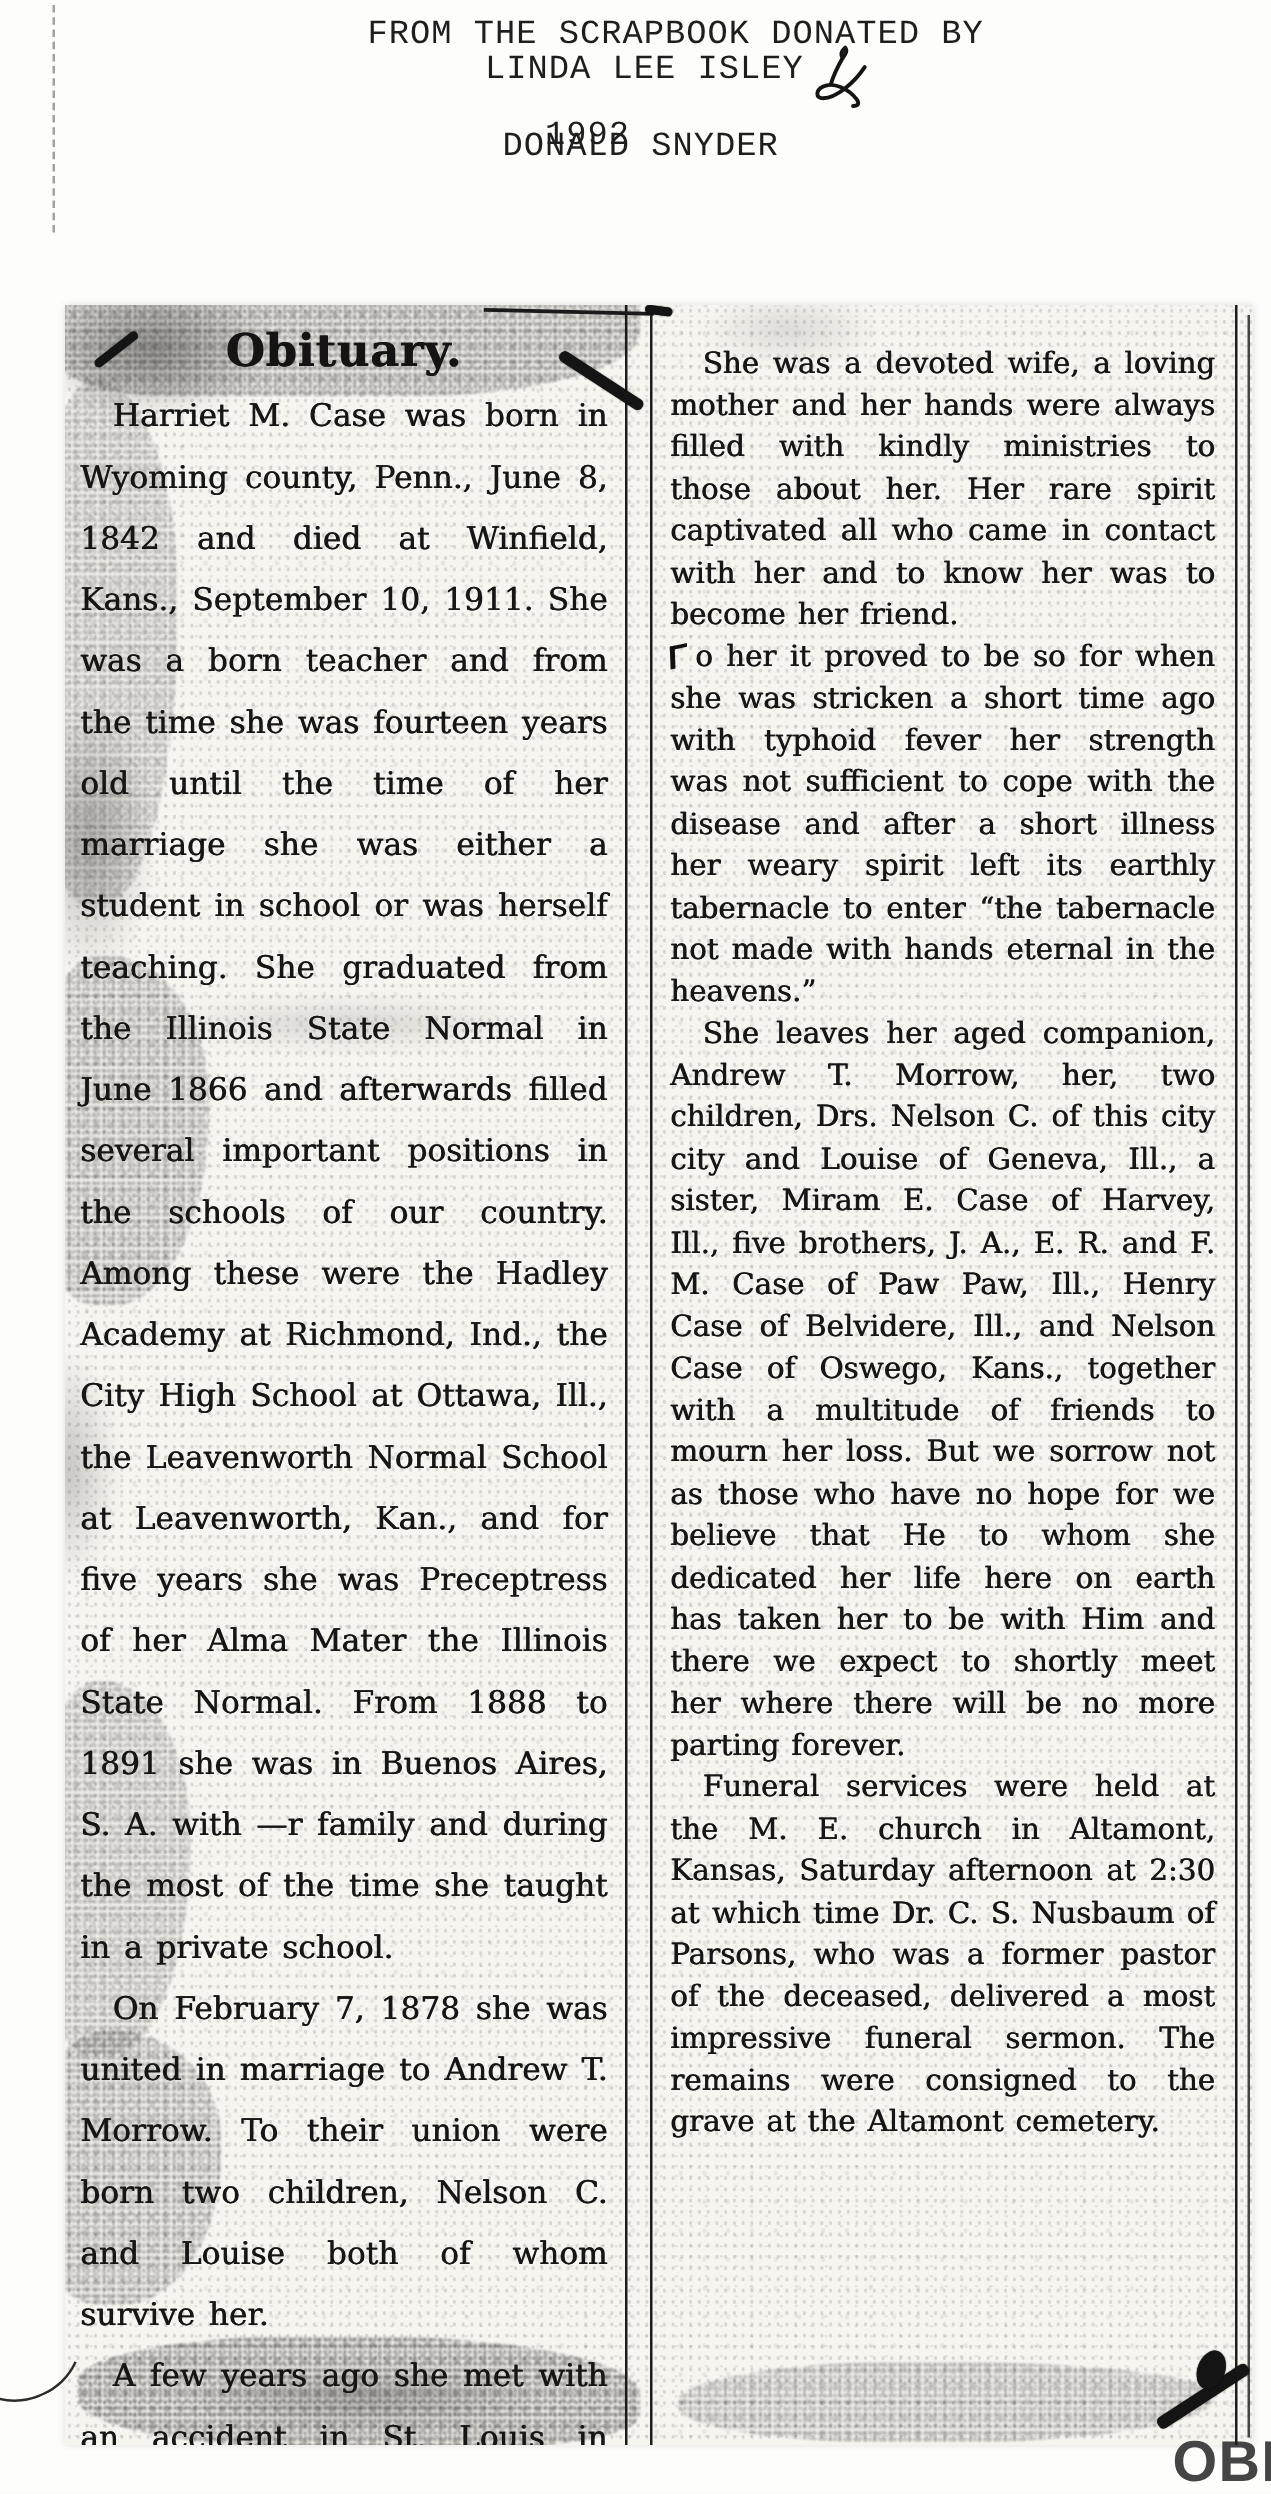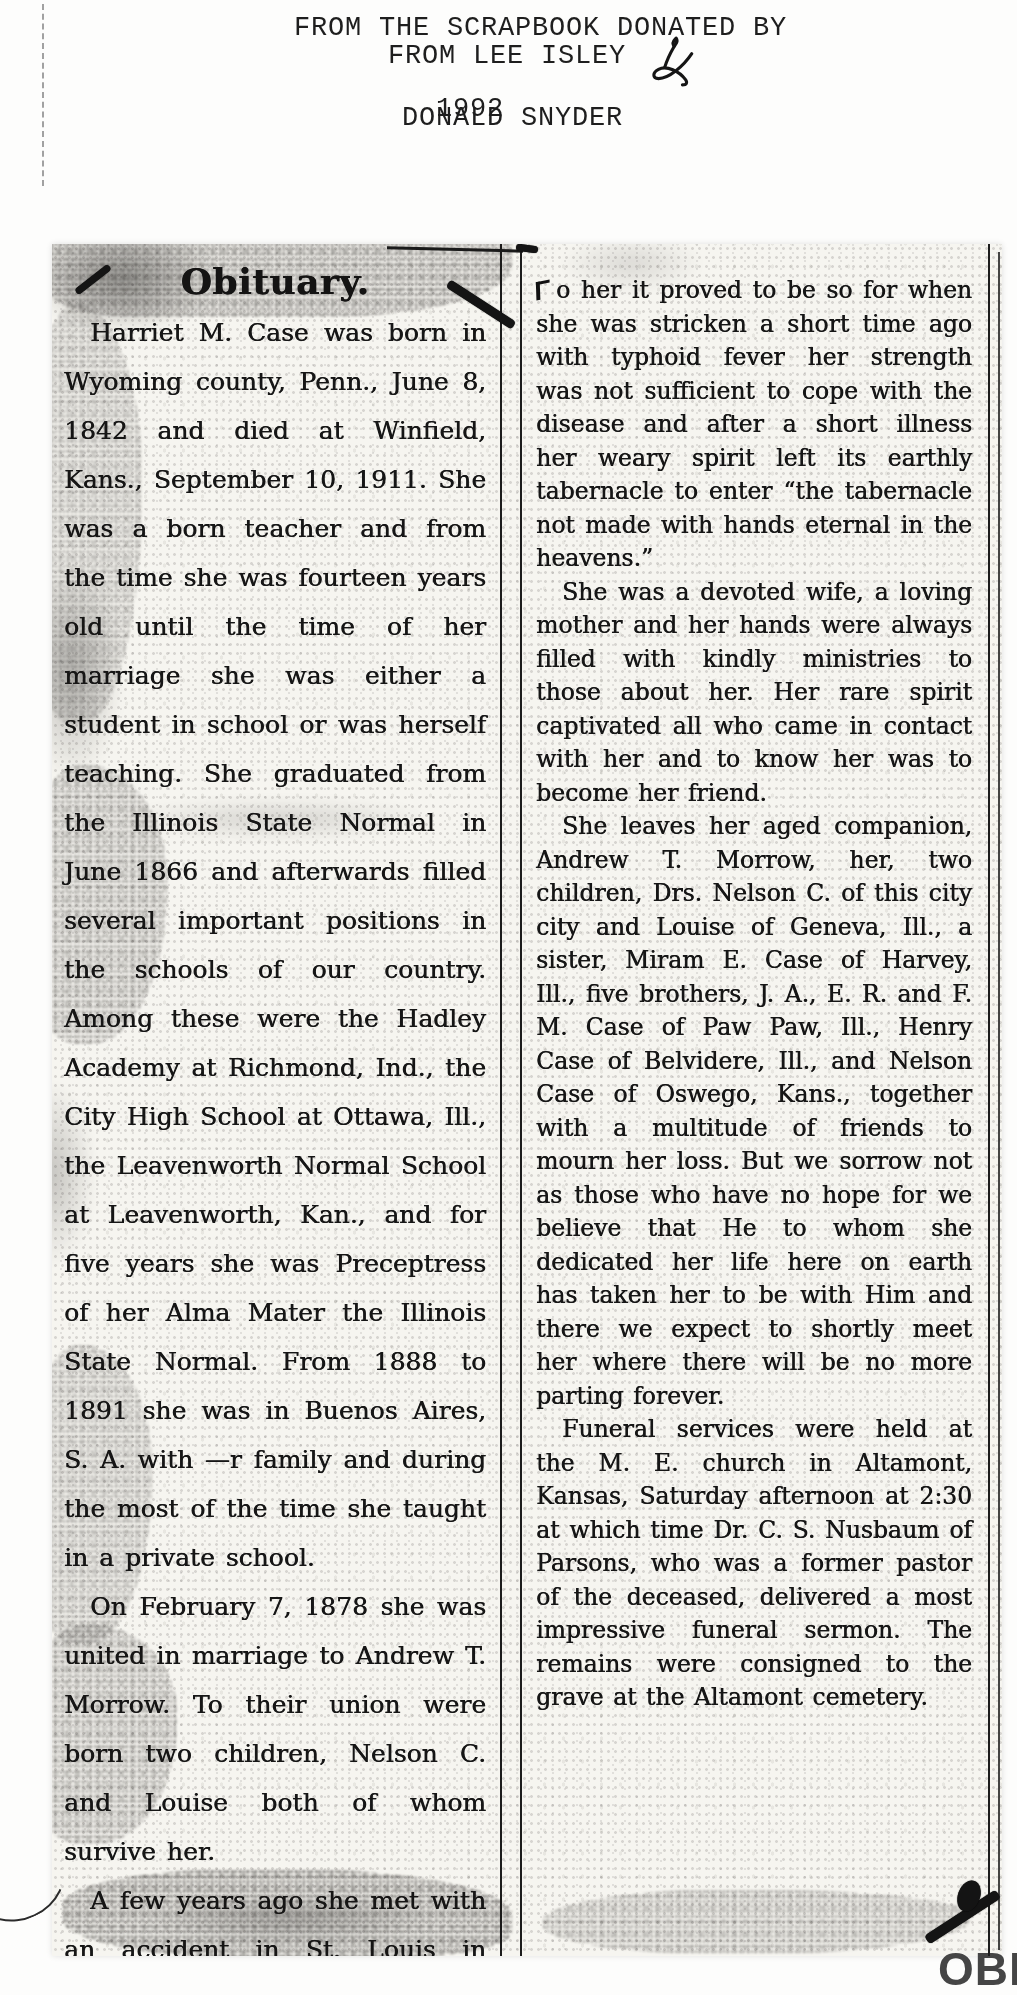--- a/index.html
+++ b/index.html
@@ -75,21 +75,21 @@
     font-family:"Liberation Sans",sans-serif;font-weight:bold;font-size:46px;
     color:#454545;letter-spacing:1px;}
 </style>
 </head>
 <body>
 
 <div class="artifact-line"></div>
 
 <div>
   <div class="typed" style="left:294px;top:14px;">FROM THE SCRAPBOOK DONATED BY</div>
-  <div class="typed" style="left:388px;top:42px;">FROM LEE ISLEY</div>
+  <div class="typed" style="left:388px;top:42px;">LINDA LEE ISLEY</div>
   <svg class="amp-svg" viewBox="0 0 52 50">
     <g fill="none" stroke="#151515" stroke-width="3" stroke-linecap="round">
       <path d="M31,2 C33,5 31,7 29,10 C25,17 22,23 20,30"></path>
       <path d="M30,3 C28,5 27,7 29,10"></path>
       <path d="M46,17 C38,29 24,41 14,41 C8,41 8,35 14,32 C22,28 34,34 40,42 C42,45 41,47 37,47"></path>
     </g>
   </svg>
   <div class="typed" style="left:402px;top:69px;margin-top:35px;">DONALD SNYDER</div>
   <div class="typed" style="left:436px;top:95px;">1992</div>
 </div>
@@ -97,24 +97,24 @@
 <div class="clipping">
 
   <div class="col col-left np">
     <div class="np-heading">Obituary.</div>
     <p class="np-body">Harriet M. Case was born in Wyoming county, Penn., June 8, 1842 and died at Winfield, Kans., September 10, 1911. She was a born teacher and from the time she was fourteen years old until the time of her marriage she was either a student in school or was herself teaching. She graduated from the Illinois State Normal in June 1866 and afterwards filled several important positions in the schools of our country. Among these were the Hadley Academy at Richmond, Ind., the City High School at Ottawa, Ill., the Leavenworth Normal School at Leavenworth, Kan., and for five years she was Preceptress of her Alma Mater the Illinois State Normal. From 1888 to 1891 she was in Buenos Aires, S. A. with —r family and during the most of the time she taught in a private school.</p>
     <p class="np-body">On February 7, 1878 she was united in marriage to Andrew T. Morrow. To their union were born two children, Nelson C. and Louise both of whom survive her.</p>
     <p class="np-body">A few years ago she met with an accident in St. Louis in which her hip was broken and for several months she suffered severely with it. With the hope that a restful life with her child- would help a recovery, she e with her husband to Kans- hinking they would probably e this their permanent home.</p>
   </div>
 
   <div class="col col-right np">
+    <p class="np-body">She was a devoted wife, a loving mother and her hands were always filled with kindly ministries to those about her. Her rare spirit captivated all who came in contact with her and to know her was to become her friend.</p>
     <p class="np-body continuation">
       <span class="defect-mark"></span><span>o her it proved to be so for when she was stricken a short time ago with typhoid fever her strength was not sufficient to cope with the disease and after a short illness her weary spirit left its earthly tabernacle to enter “the tabernacle not made with hands eternal in the heavens.”</span>
     </p>
-    <p class="np-body">She was a devoted wife, a loving mother and her hands were always filled with kindly ministries to those about her. Her rare spirit captivated all who came in contact with her and to know her was to become her friend.</p>
     <p class="np-body">She leaves her aged companion, Andrew T. Morrow, her, two children, Drs. Nelson C. of this city city and Louise of Geneva, Ill., a sister, Miram E. Case of Harvey, Ill., five brothers, J. A., E. R. and F. M. Case of Paw Paw, Ill., Henry Case of Belvidere, Ill., and Nelson Case of Oswego, Kans., together with a multitude of friends to mourn her loss. But we sorrow not as those who have no hope for we believe that He to whom she dedicated her life here on earth has taken her to be with Him and there we expect to shortly meet her where there will be no more parting forever.</p>
     <p class="np-body">Funeral services were held at the M. E. church in Altamont, Kansas, Saturday afternoon at 2:30 at which time Dr. C. S. Nusbaum of Parsons, who was a former pastor of the deceased, delivered a most impressive funeral sermon. The remains were consigned to the grave at the Altamont cemetery.</p>
   </div>
 
   <div class="vline-outer"></div>
   <div class="topline"></div>
 
   <div class="blob" style="left:-60px;top:-40px;width:260px;height:150px;opacity:.8;"></div>
   <div class="smudge" style="left:-10px;top:-12px;width:470px;height:85px;opacity:.75;border-radius:0 0 40% 20%/0 0 60% 40%;"></div>
   <div class="smudge" style="left:-30px;top:60px;width:120px;height:420px;opacity:.5;"></div>

